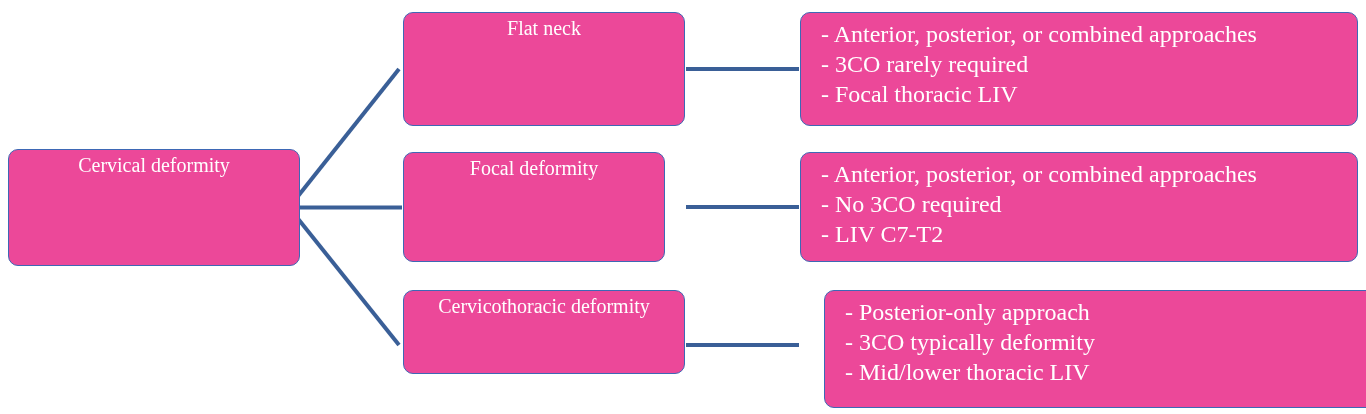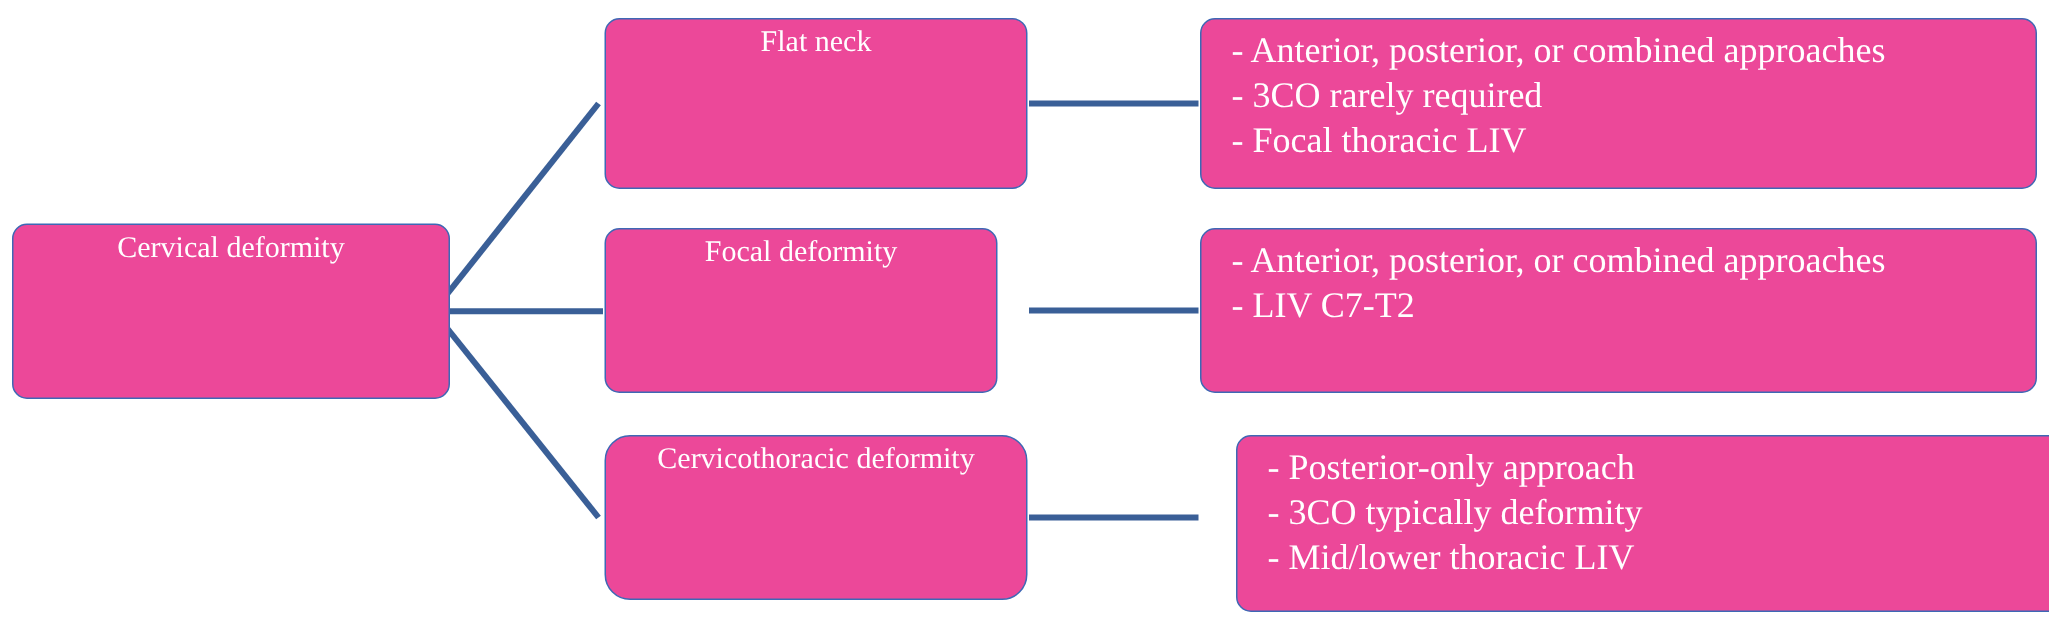--- a/index.html
+++ b/index.html
@@ -59,21 +59,21 @@
     font-size: 24px;
     line-height: 30px;
     text-align: left;
     color: #ffffff;
     white-space: nowrap;
   }
   
   .root-node       { left: 8px;   top: 149px; width: 292px; height: 117px; }
   .mid-node-1      { left: 403px; top: 12px;  width: 282px; height: 114px; }
   .mid-node-2      { left: 403px; top: 152px; width: 262px; height: 110px; }
-  .mid-node-3      { left: 403px; top: 290px; width: 282px; height: 110px; border-radius: 17px; }
+  .mid-node-3      { left: 403px; top: 290px; width: 282px; height: 84px; }
   .detail-node-1   { left: 800px; top: 12px;  width: 558px; height: 114px; }
   .detail-node-2   { left: 800px; top: 152px; width: 558px; height: 110px; }
   .detail-node-3   { left: 824px; top: 290px; width: 558px; height: 118px; }
 </style>
 </head>
 <body>
 
 <div class="canvas">
 
   <svg class="connector-svg" viewBox="0 0 1366 414" xmlns="http://www.w3.org/2000/svg">
@@ -107,20 +107,21 @@
     <div class="detail-lines">
       <div class="detail-line">- Anterior, posterior, or combined approaches</div>
       <div class="detail-line">- 3CO rarely required</div>
       <div class="detail-line">- Focal thoracic LIV</div>
     </div>
   </div>
 
   <div class="node detail-node detail-node-2">
     <div class="detail-lines">
       <div class="detail-line">- Anterior, posterior, or combined approaches</div>
+      <div class="detail-line">- No 3CO required</div>
       <div class="detail-line">- LIV C7-T2</div>
     </div>
   </div>
 
   <div class="node detail-node detail-node-3">
     <div class="detail-lines">
       <div class="detail-line">- Posterior-only approach</div>
       <div class="detail-line">- 3CO typically deformity</div>
       <div class="detail-line">- Mid/lower thoracic LIV</div>
     </div>

